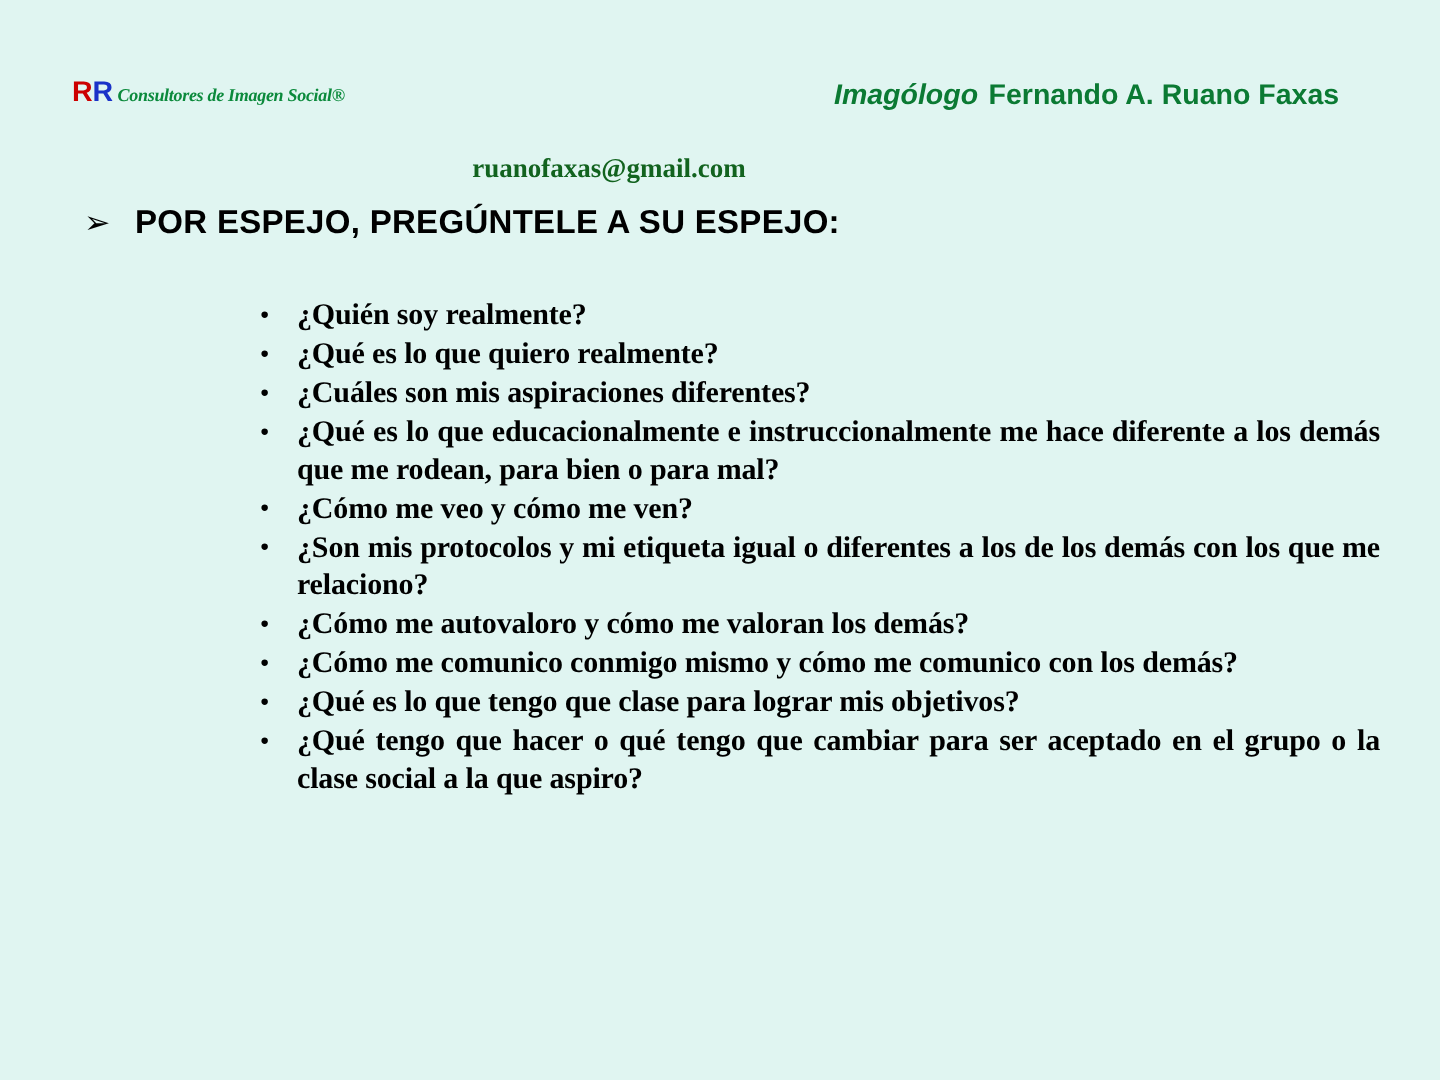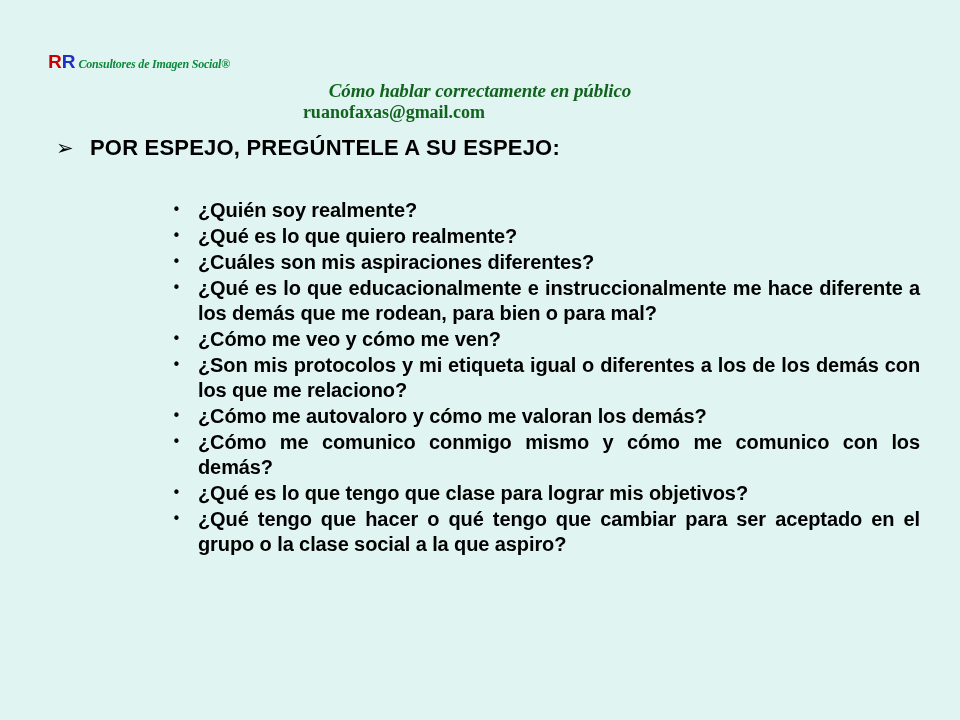--- a/index.html
+++ b/index.html
@@ -99,21 +99,21 @@
     font-family: "Liberation Serif", serif;
     font-style: italic;
     font-weight: bold;
     font-size: 19px;
     color: #12631f;
     letter-spacing: -0.1px;
   }
 
   .email {
     position: absolute;
-    left: 0;
+    left: 12px;
     top: 102px;
     width: 788px;
     text-align: center;
     font-family: "Liberation Serif", serif;
     font-weight: bold;
     font-size: 18px;
     color: #12631f;
   }
 
   
@@ -158,21 +158,21 @@
     flex: none;
     width: 26px;
     font-family: "DejaVu Sans", sans-serif;
     font-size: 15px;
     color: #000000;
     line-height: 25px;
     text-align: left;
   }
   .bullet-text {
     flex: 1 1 auto;
-    font-family: Liberation Sans, sans-serif;
+    font-family: Liberation Serif, serif;
     font-weight: bold;
     font-size: 20px;
     color: #000000;
     line-height: 25px;
     text-align: justify;
     text-justify: inter-word;
     letter-spacing: -0.1px;
   }
   .bullet-text.wrapped {
     text-align-last: left;
@@ -182,22 +182,24 @@
 <body>
 
 <div id="slide">
 
   <div class="header">
 
     <div class="brand">
       <span class="brand-r1">Я</span><span class="brand-r2">R</span><span class="brand-name">Consultores de Imagen Social®</span>
     </div>
 
-
-    <div class="subtitle">Cómo hablar correctamente en público</div>
+    <div class="person">
+      <span class="person-title">Imagólogo</span><span class="person-name">Fernando A. Ruano Faxas</span>
+    </div>
+
 
     <div class="email">ruanofaxas@gmail.com</div>
 
   </div>
 
   <div class="heading">
     <span class="heading-bullet">➢</span>
     <span class="heading-text">POR ESPEJO, PREGÚNTELE A SU ESPEJO:</span>
   </div>
 

